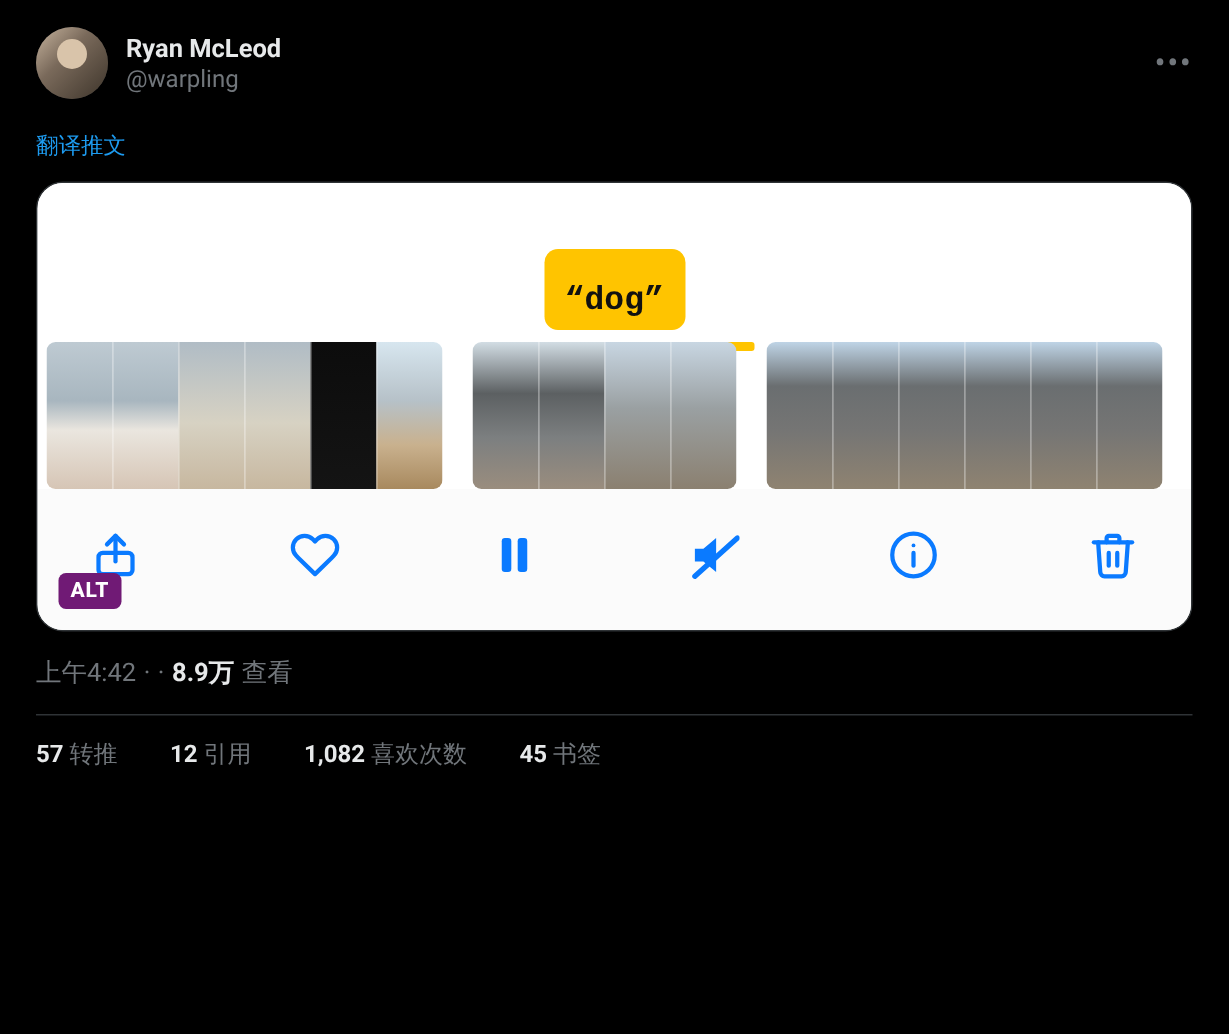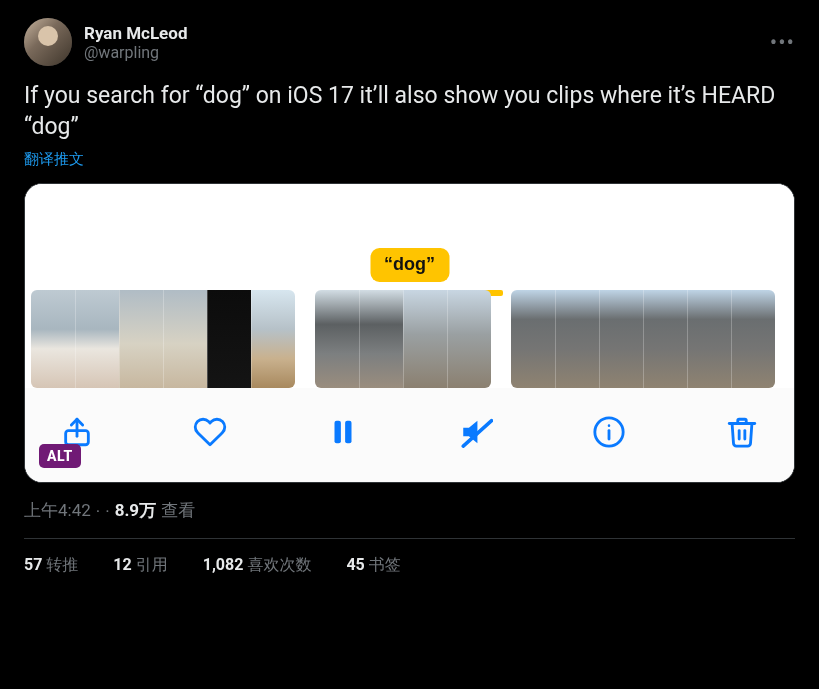--- a/index.html
+++ b/index.html
@@ -36,22 +36,22 @@
   .tweet-text { font-size: 23px; line-height: 1.35; color:#e7e9ea; white-space: pre-wrap; }
   .translate-link { color: #1d9bf0; font-size: 15px; margin-top: 8px; cursor: pointer; display: inline-block; }
   .media-card {
     margin-top: 14px; background: #fff; border-radius: 18px;
     overflow: hidden; position: relative; border: 1px solid #2f3336;
   }
   .media-top { height: 106px; background: #fff; position: relative; }
   .dog-chip {
     position: absolute; left: 50%; transform: translateX(-50%);
     bottom: 8px; background: #ffc400; color: #111; font-weight: 700;
-    font-size: 18px; padding: 6px 14px 7px; border-radius: 9px;
-    font-family: Liberation Sans, sans-serif;
+    font-size: 22px; padding: 22px 14px 7px; border-radius: 9px;
+    font-family: Liberation Mono, monospace;
   }
   .marker-bar { position:absolute; left:59%; bottom:-6px; width:24px; height:6px; background:#ffc400; border-radius:2px; }
   .strip { display: flex; gap: 20px; padding: 0 6px; align-items: stretch; height: 98px; background:#fff; }
   .clipgroup { display: flex; gap: 0; border-radius: 6px; overflow: hidden; }
   .thumb { height: 98px; width: 44px; background: #888; position: relative; }
   .thumb + .thumb { border-left: 1px solid rgba(255,255,255,0.25); }
 
   
   .dog1 { background: linear-gradient(180deg,#becad2 0%,#a8b6bf 40%,#eae6df 60%,#d6c5b5 100%); }
   .dog2 { background: linear-gradient(180deg,#b0bcc5 0%,#d7d2c3 55%,#c7b79f 100%); }
@@ -109,21 +109,20 @@
         <div class="avatar-inner"></div>
       </div>
     <div class="name-col">
       <div class="display-name">Ryan McLeod</div>
       <div class="handle">@warpling</div>
     </div>
     <div class="more-btn">•••</div>
   </div>
 
   <div class="tweet-body">
-    <div class="tweet-text">If you search for “dog” on iOS 17 it’ll also show you clips where it’s HEARD “dog”</div>
     <span class="translate-link">翻译推文</span>
 
     <div class="media-card">
       <div class="media-top">
         <div class="dog-chip">“dog”</div>
         <div class="marker-bar"></div>
       </div>
 
       <div class="strip">
         <div class="clipgroup">

